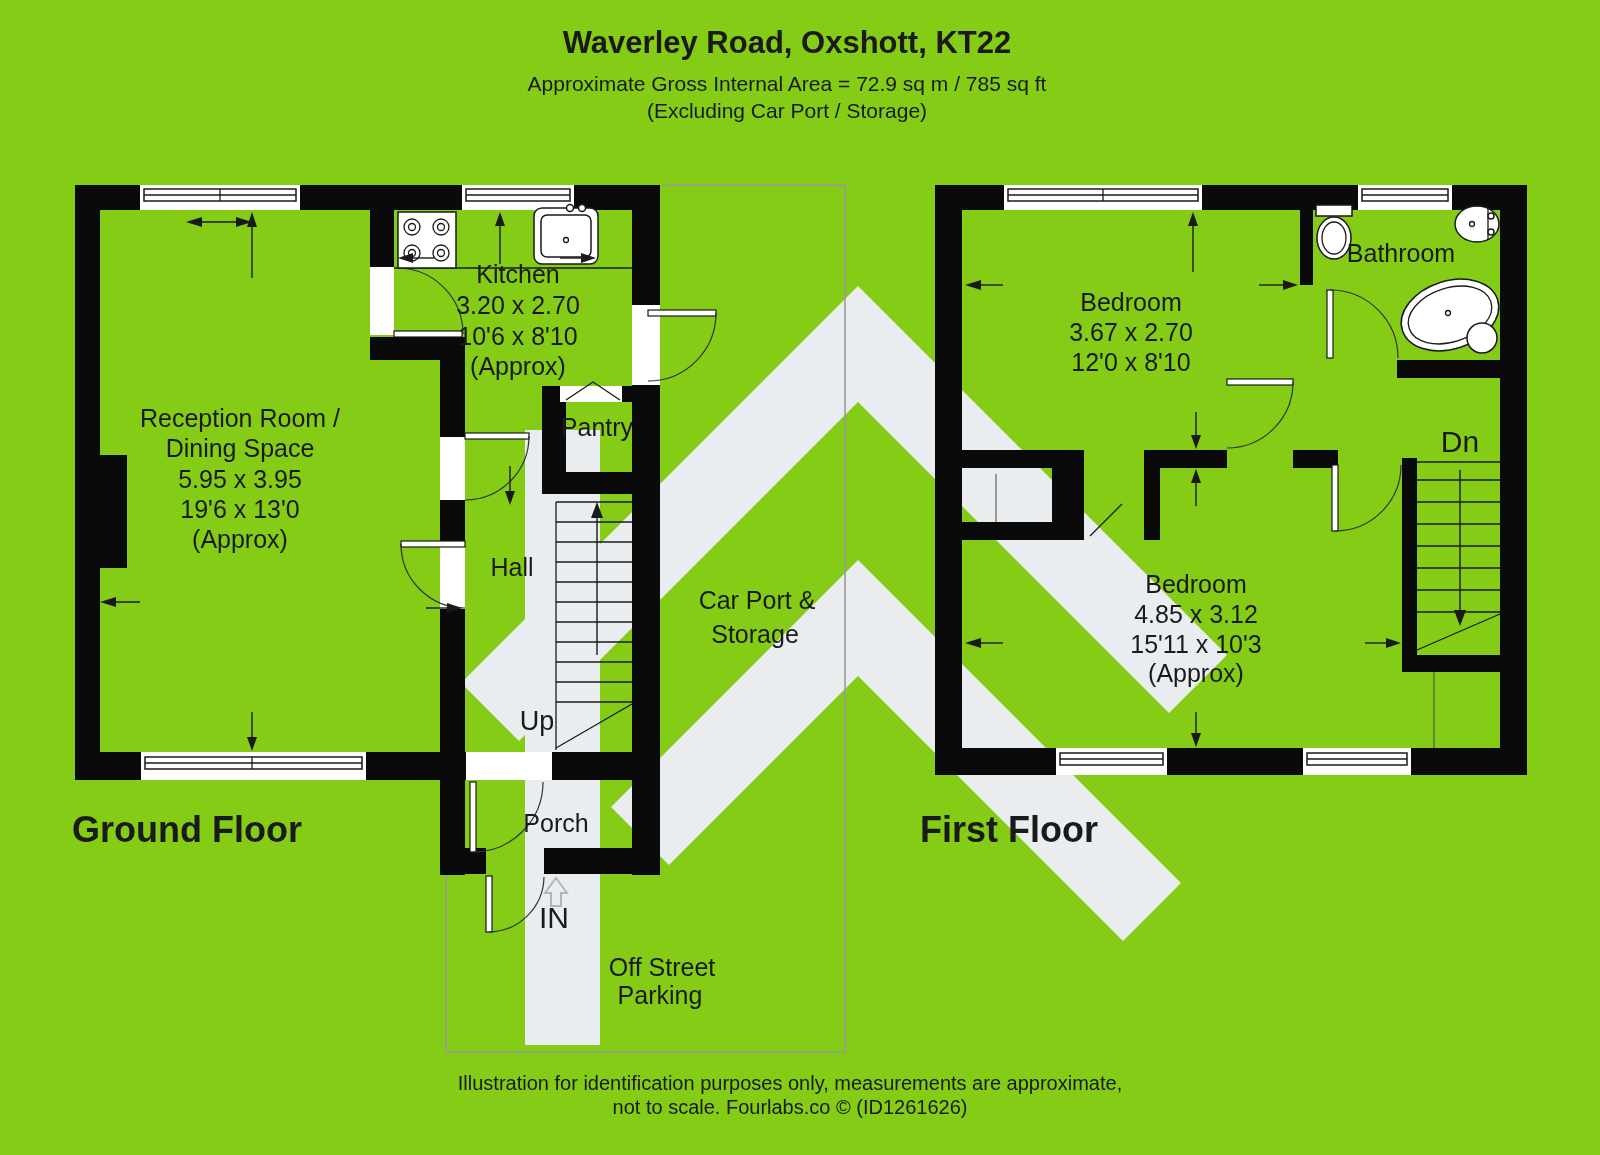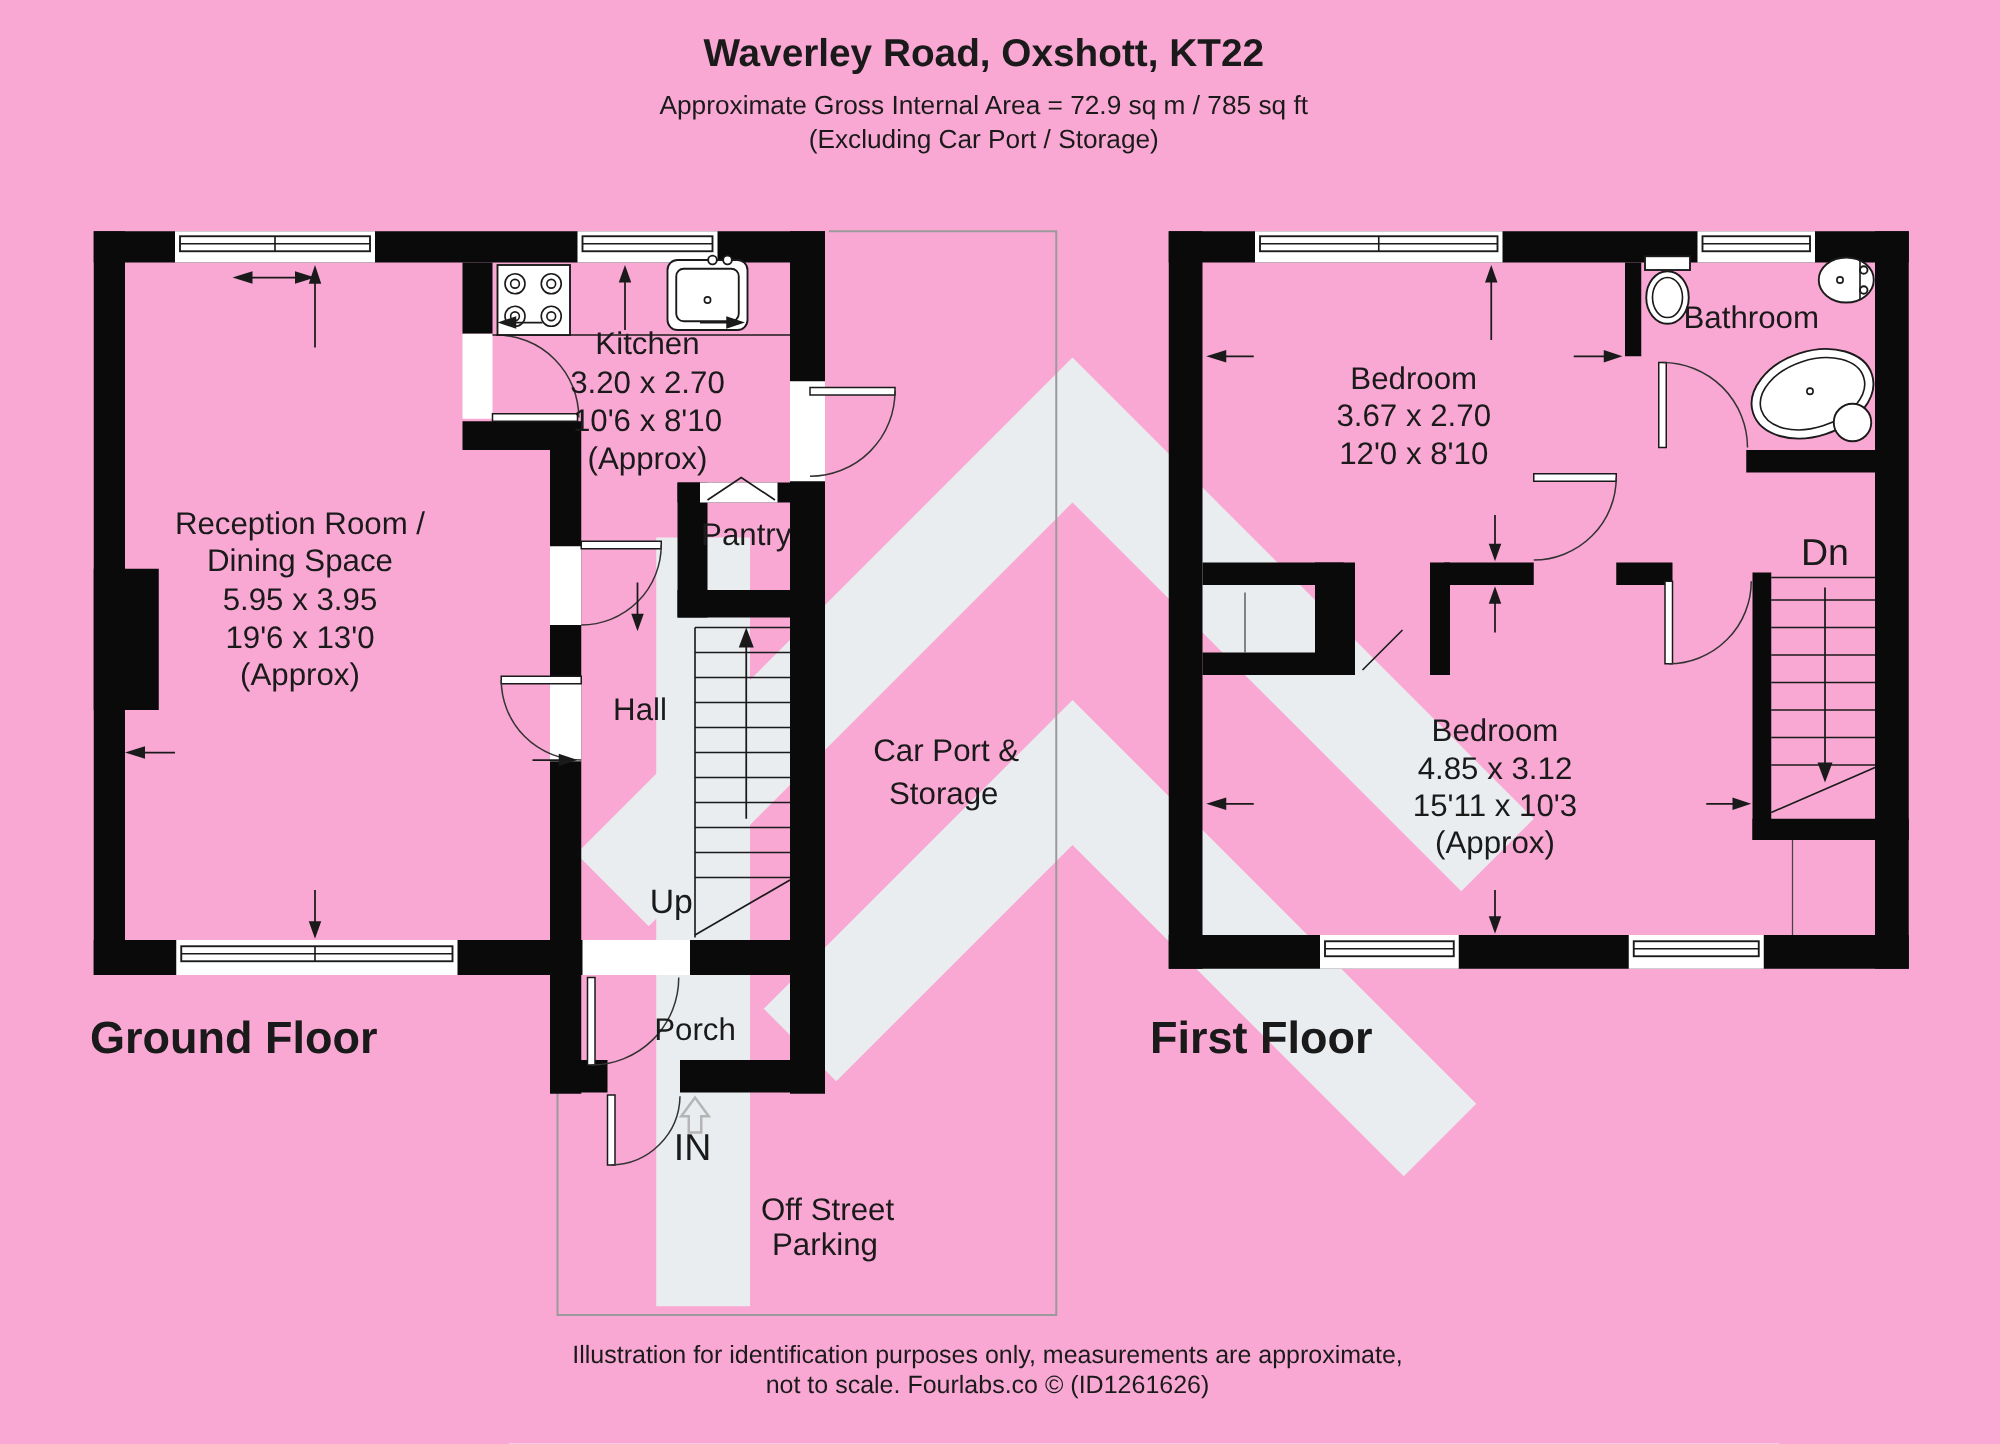--- a/index.html
+++ b/index.html
@@ -1,16 +1,16 @@
 <!DOCTYPE html>
 <html><head>
 <meta charset="utf-8">
 <style>
   html,body{margin:0;padding:0;background:#ffffff;}
-  .page{width:1600px;height:1155px;position:relative;background:#f9a8d4;
+  .page{width:1600px;height:1155px;position:relative;background:#84cc16;
         font-family:"Liberation Sans", sans-serif;}
   svg{display:block}
   .wall{fill:#0a0a0a;}
   .opening{fill:#ffffff;}
   .thin{stroke:#1a1a1a;stroke-width:1.3;fill:none;}
   .thin2{stroke:#444444;stroke-width:1;fill:none;}
   .fix{stroke:#1a1a1a;stroke-width:1.5;fill:#ffffff;}
   .arc{stroke:#333333;stroke-width:1.2;fill:none;}
   .leaf{fill:#ffffff;stroke:#1a1a1a;stroke-width:1.2;}
   .dimarrow{stroke:#1a1a1a;stroke-width:1.4;fill:none;}

